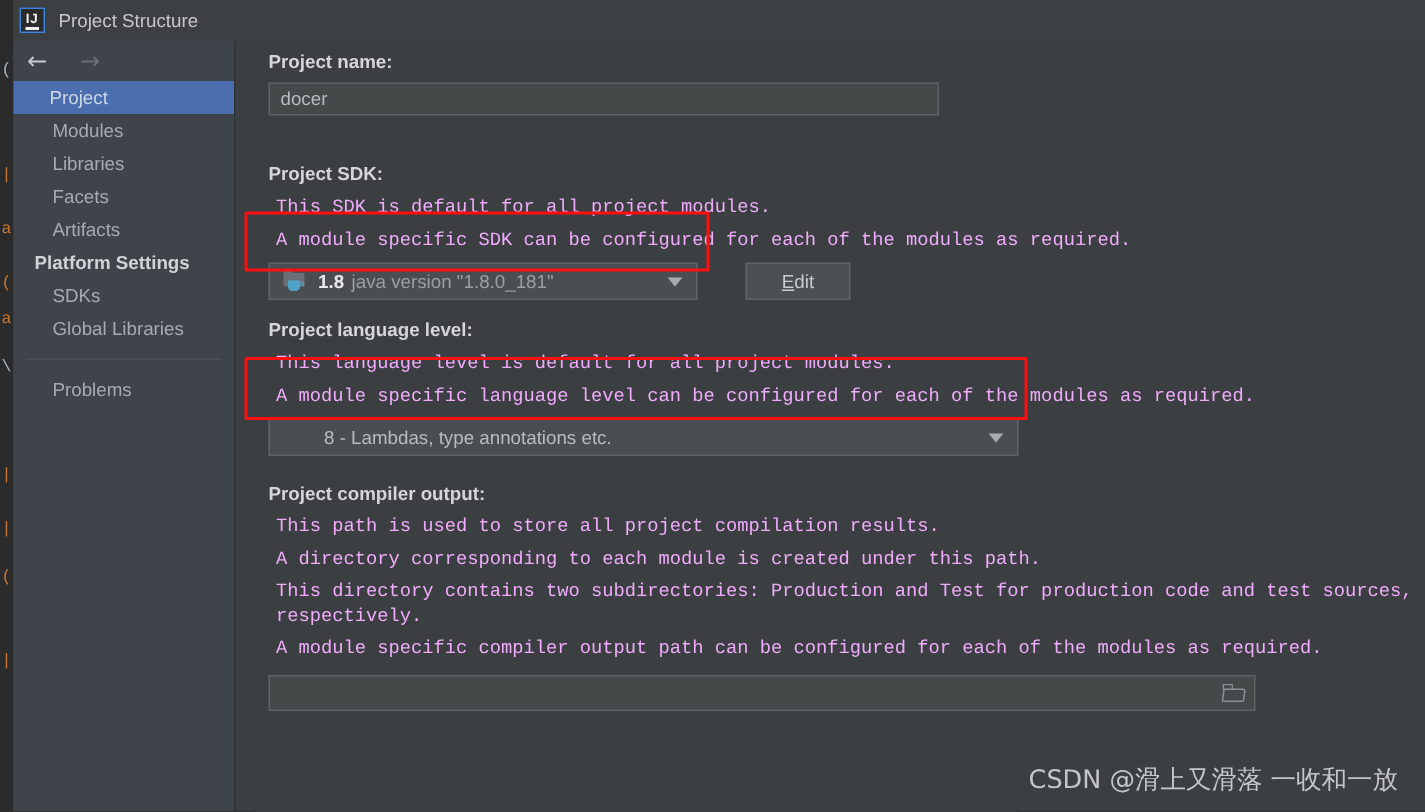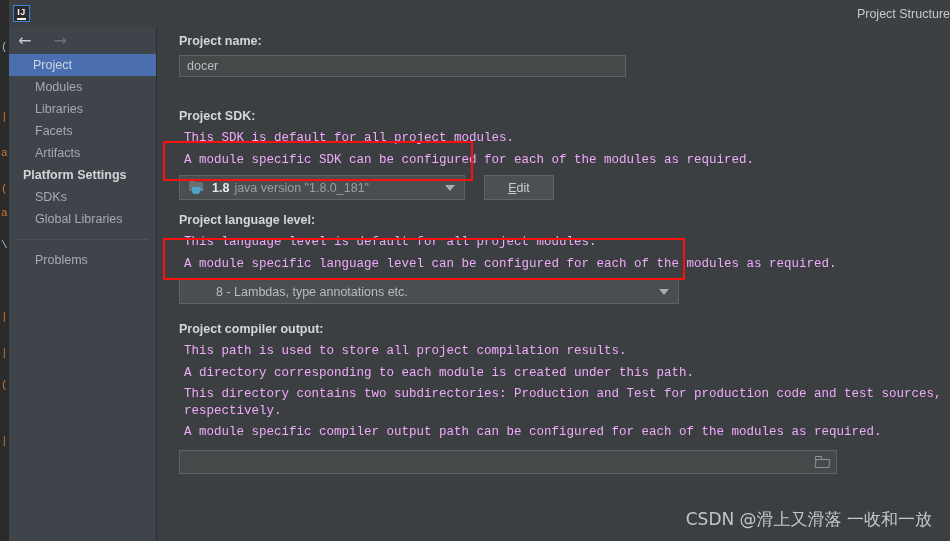--- a/index.html
+++ b/index.html
@@ -50,21 +50,20 @@
   
   .titlebar {
     position: absolute;
     left: 0; top: 0;
     width: 941px; height: 27px;
     background: #3c4043;
     display: flex;
     align-items: center;
     padding-left: 4px;
     box-sizing: border-box;
-    justify-content: space-between;
   }
   .ij-icon {
     width: 17px; height: 17px;
     border: 1px solid #3b85e0;
     background: #2b2b2b;
     box-sizing: border-box;
     display: flex;
     flex-direction: column;
     align-items: center;
     justify-content: center;
@@ -368,21 +367,21 @@
 
       <div class="section-label">Project name:</div>
       <div class="text-field" style="width:447px;margin-bottom:31px;">
         <span>docer</span>
       </div>
 
       <div class="section-label">Project SDK:</div>
       <div class="desc-line">This SDK is default for all project modules.</div>
       <div class="desc-line" style="margin-bottom:7px;">A module specific SDK can be configured for each of the modules as required.</div>
 
-      <div style="display:flex;align-items:center;gap:19px;margin-bottom:12px;">
+      <div style="display:flex;align-items:center;gap:32px;margin-bottom:12px;">
         <div class="combo" style="width:286px;">
           <span class="sdk-icon">
             <span class="folder"></span>
             <span class="cup"></span>
           </span>
           <span class="sdk-version">1.8</span>
           <span class="sdk-detail">java version "1.8.0_181"</span>
           <span class="filler"></span>
           <span class="caret-down"></span>
         </div>

